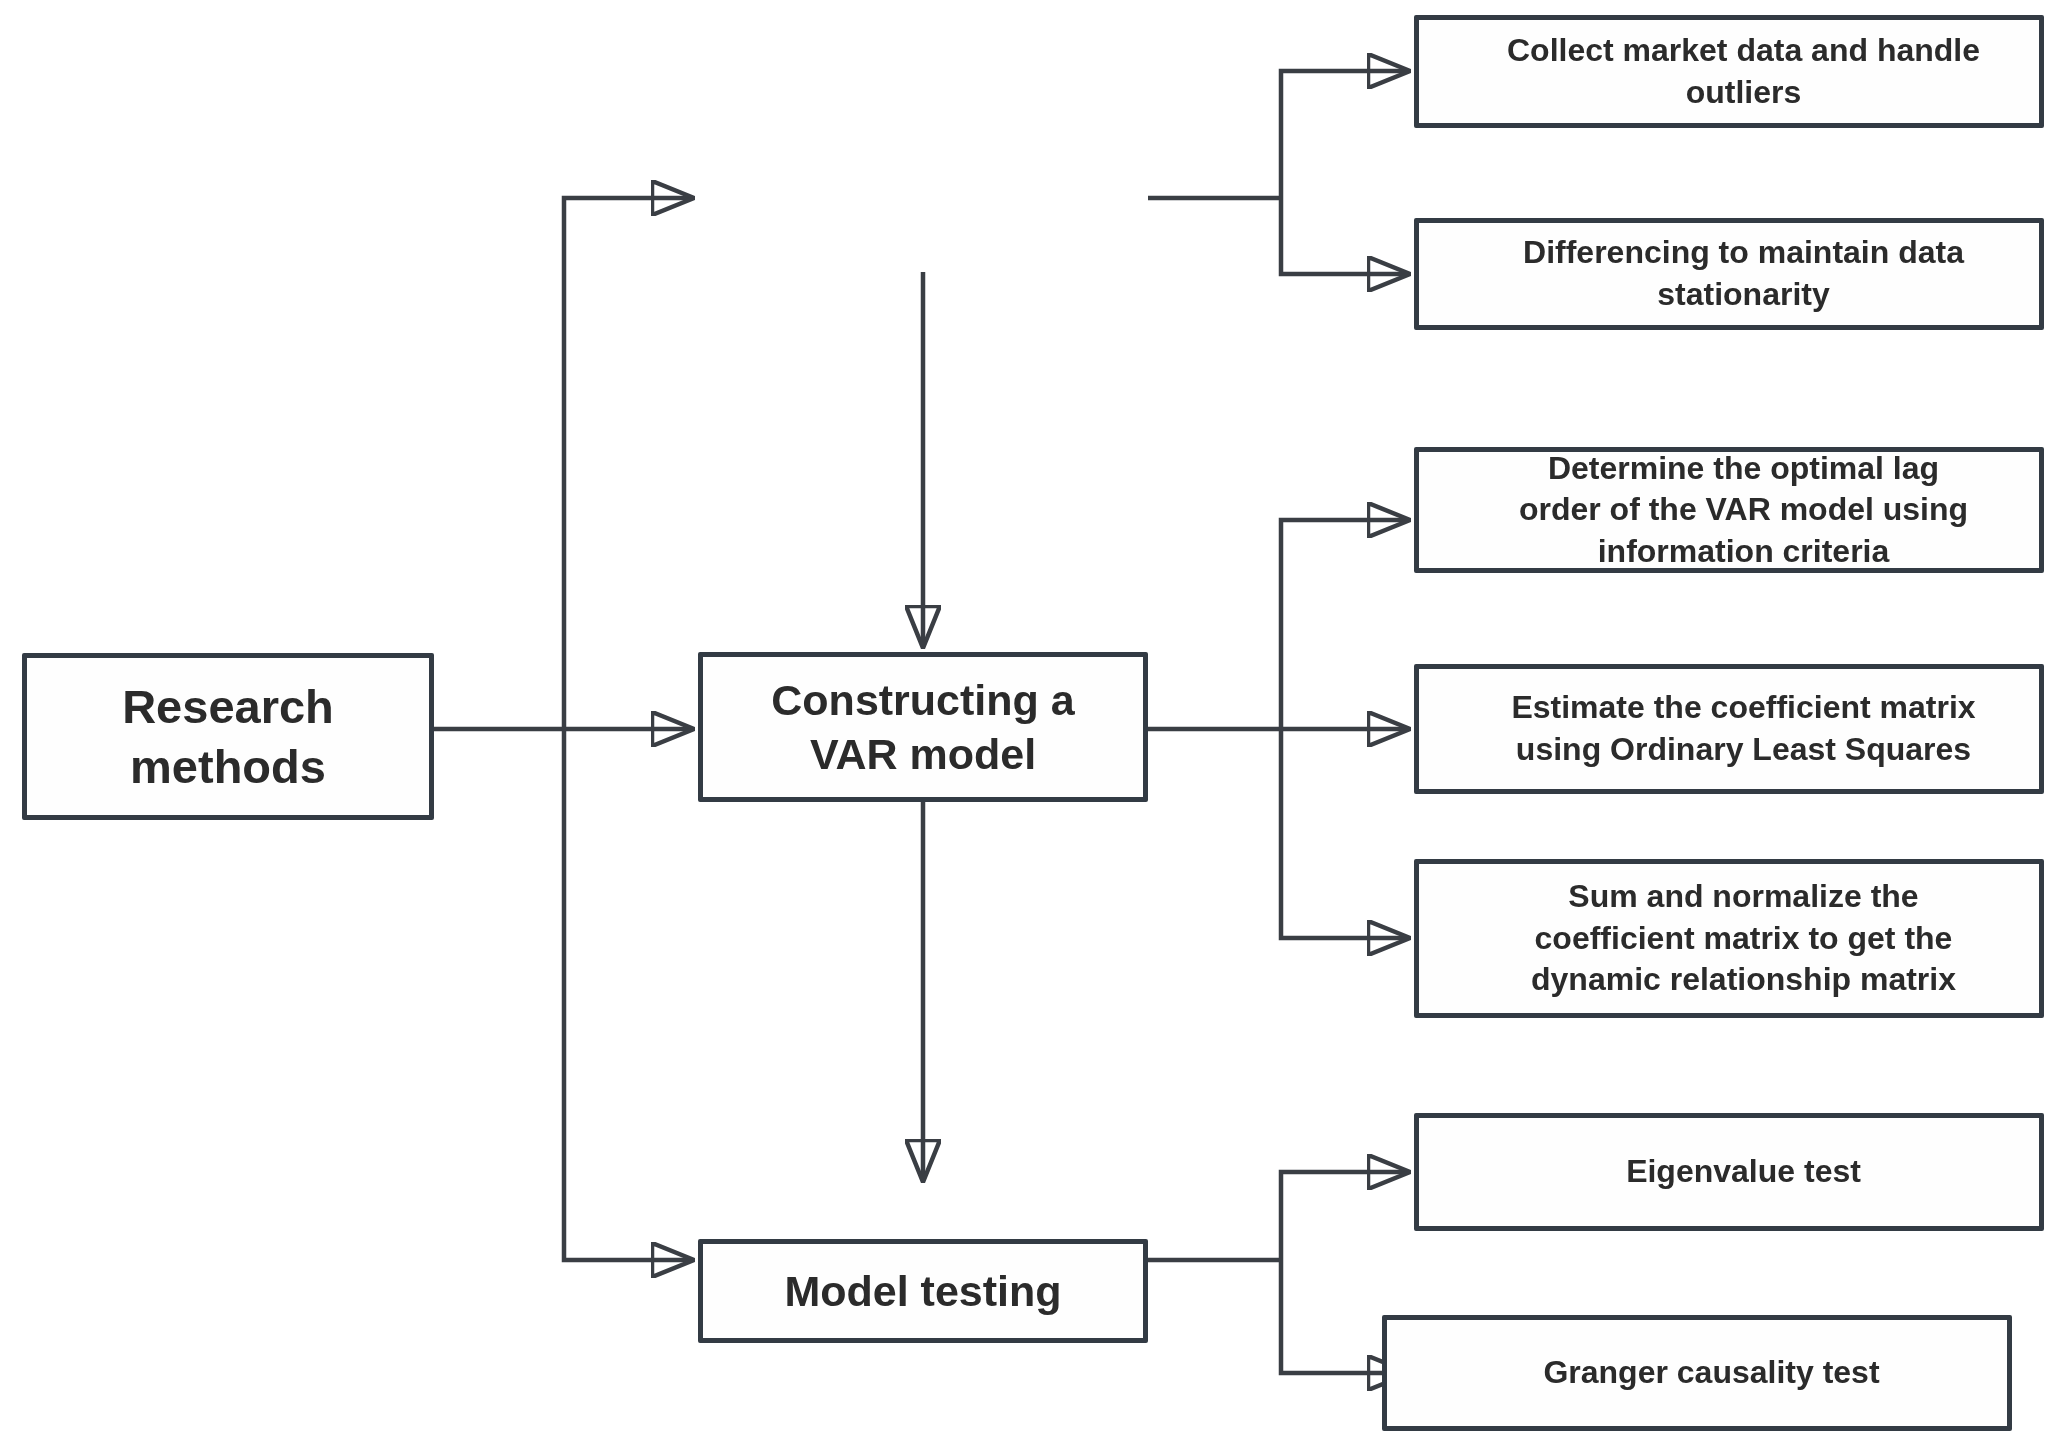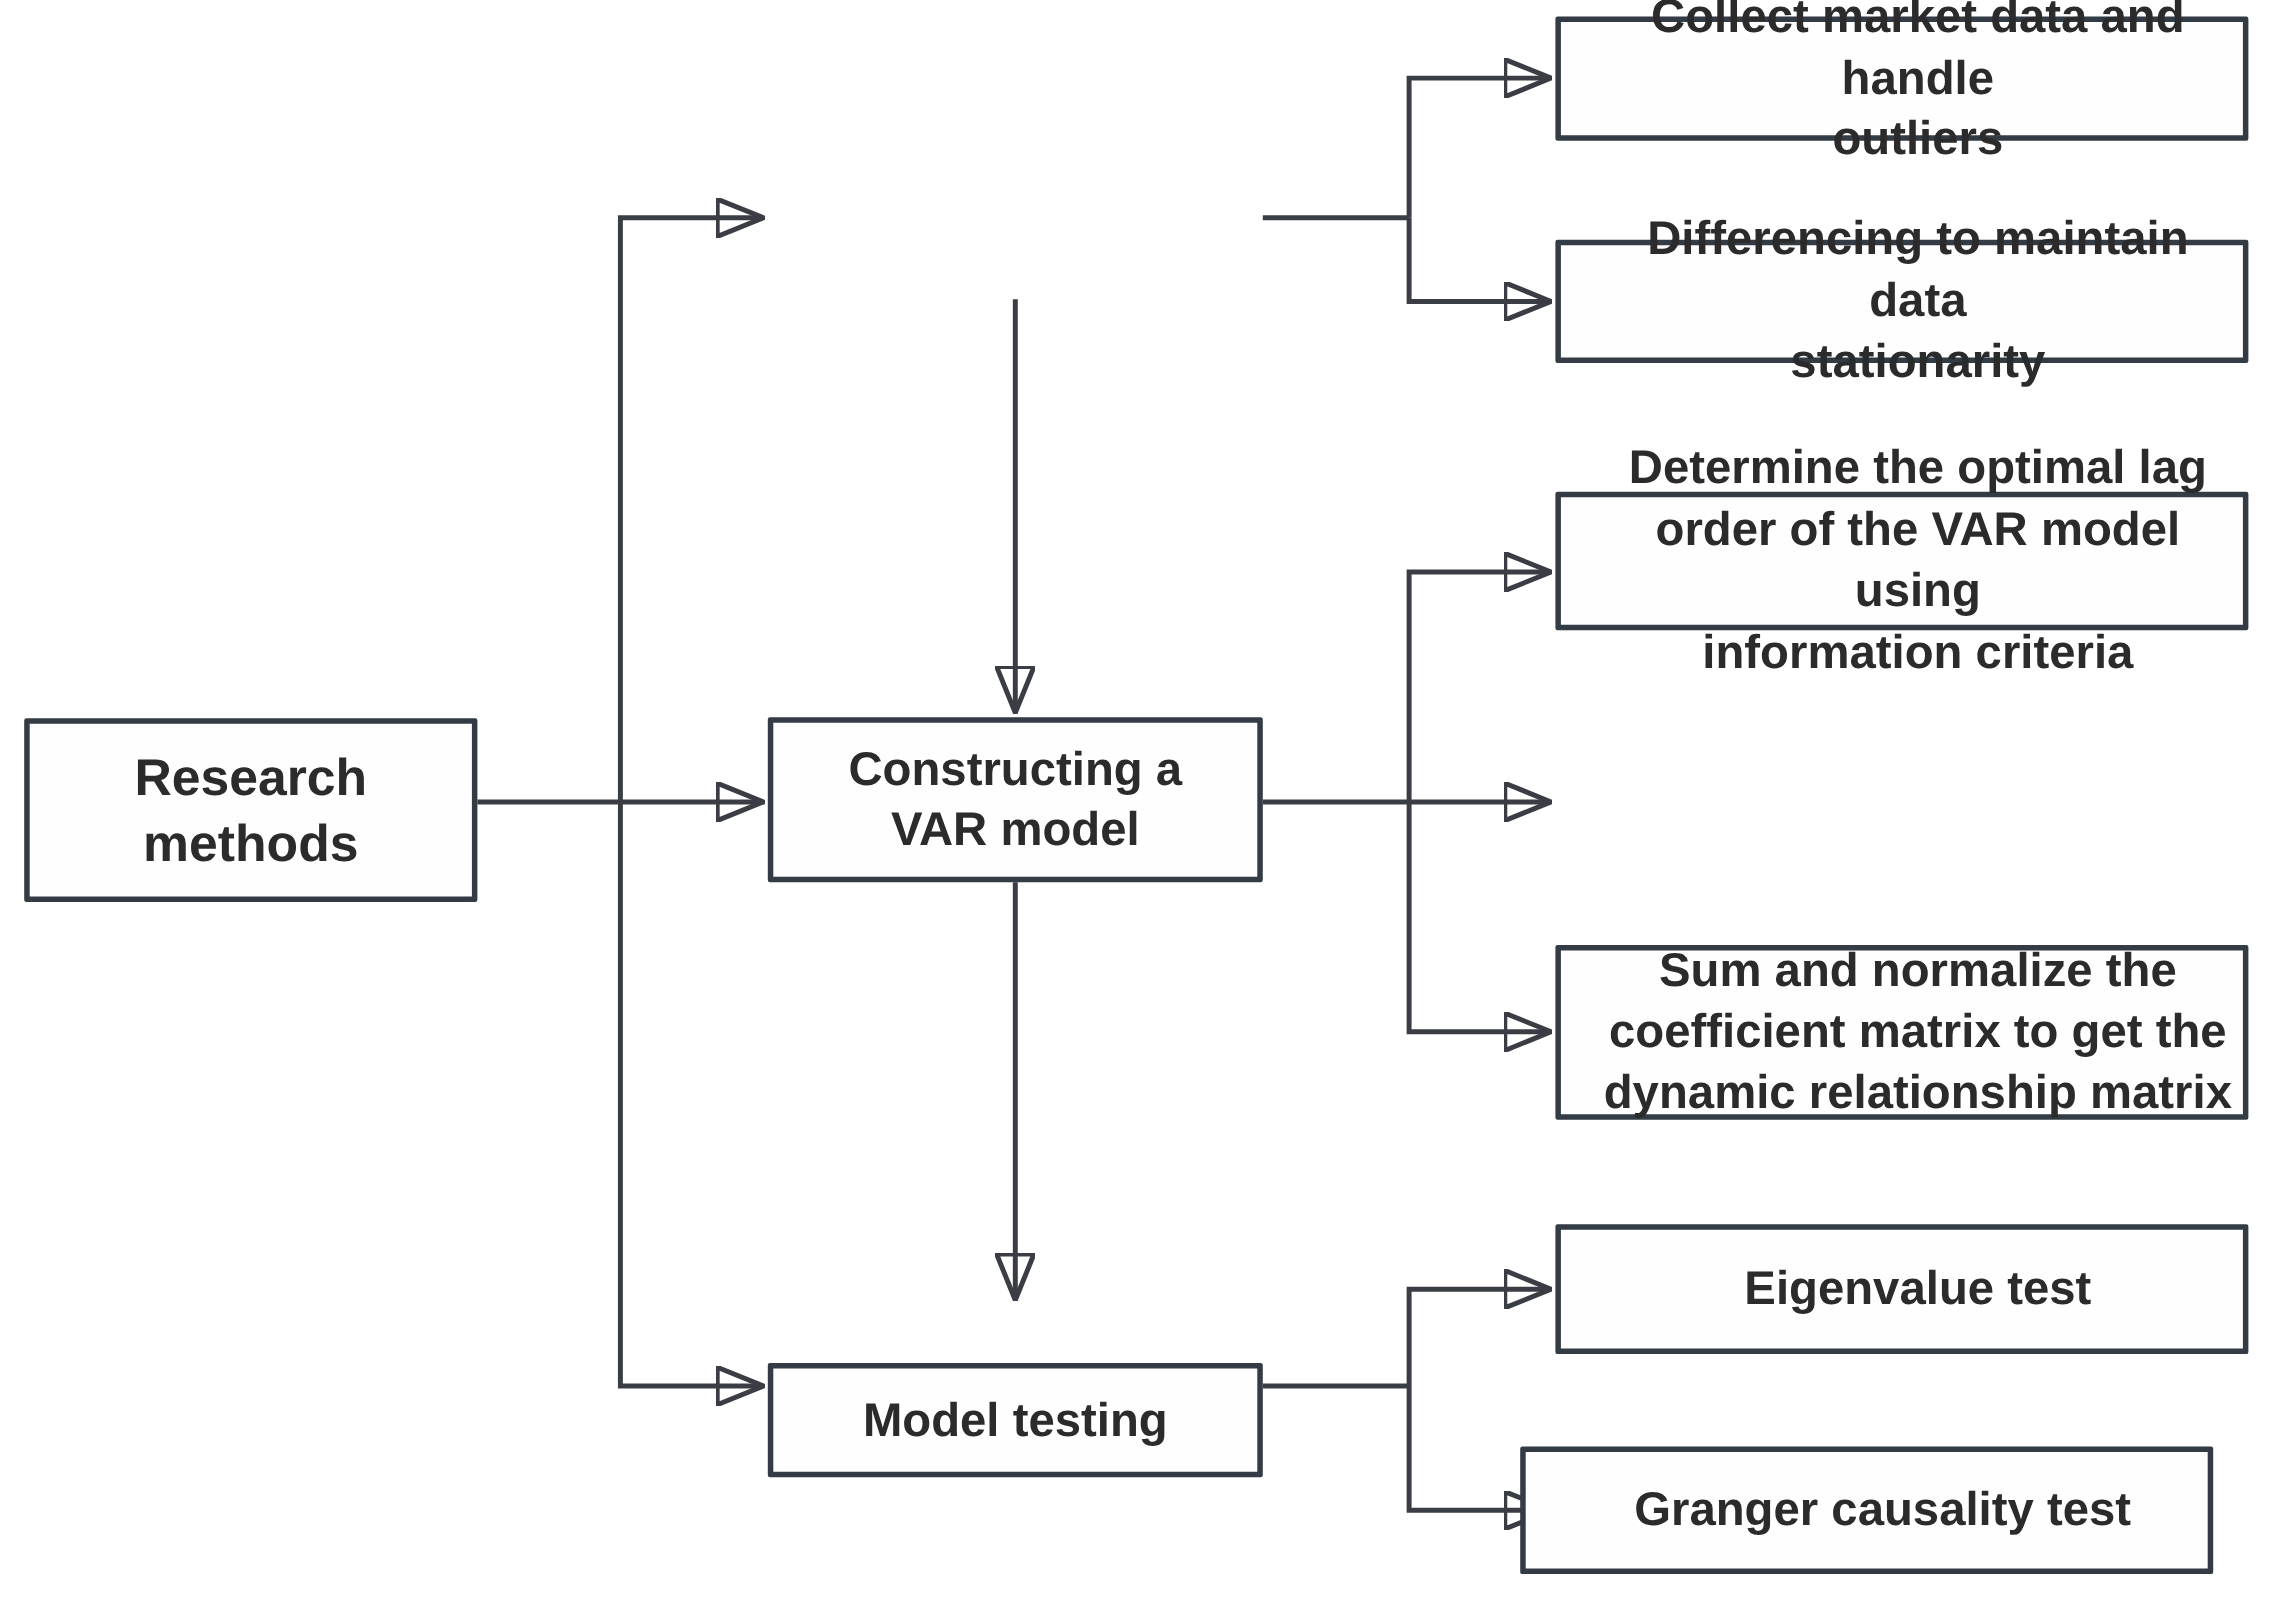--- a/index.html
+++ b/index.html
@@ -37,21 +37,21 @@
     align-items: center;
     justify-content: center;
     text-align: center;
     color: #2b2b2b;
     font-weight: bold;
     white-space: pre-line;
     line-height: 1.26;
   }
   .node-root  { font-size: 47px; }
   .node-stage { font-size: 43px; }
-  .node-leaf  { font-size: 43px; line-height: 1.3; padding-left: 29px; }
+  .node-leaf  { font-size: 32px; line-height: 1.3; padding-left: 29px; }
 
   
   #n-root  { left: 22px;   top: 653px;  width: 412px; height: 167px; }
 
   
   #n-s0    { left: 698px;  top: 125px;  width: 450px; height: 147px; }
   #n-s1    { left: 698px;  top: 652px;  width: 450px; height: 150px; }
   #n-s2    { left: 698px;  top: 1239px; width: 450px; height: 104px; }
 
   
@@ -102,19 +102,21 @@
 VAR model</div>
   <div id="n-s2" class="node node-stage">Model testing</div>
 
   <div id="n-s0c0" class="node node-leaf">Collect market data and handle
 outliers</div>
   <div id="n-s0c1" class="node node-leaf">Differencing to maintain data
 stationarity</div>
   <div id="n-s1c0" class="node node-leaf">Determine the optimal lag
 order of the VAR model using
 information criteria</div>
+  <div id="n-s1c1" class="node node-leaf">Estimate the coefficient matrix
+using Ordinary Least Squares</div>
   <div id="n-s1c2" class="node node-leaf">Sum and normalize the
 coefficient matrix to get the
 dynamic relationship matrix</div>
   <div id="n-s2c0" class="node node-leaf">Eigenvalue test</div>
   <div id="n-s2c1" class="node node-leaf">Granger causality test</div>
 
 </div>
 
 </body></html>

